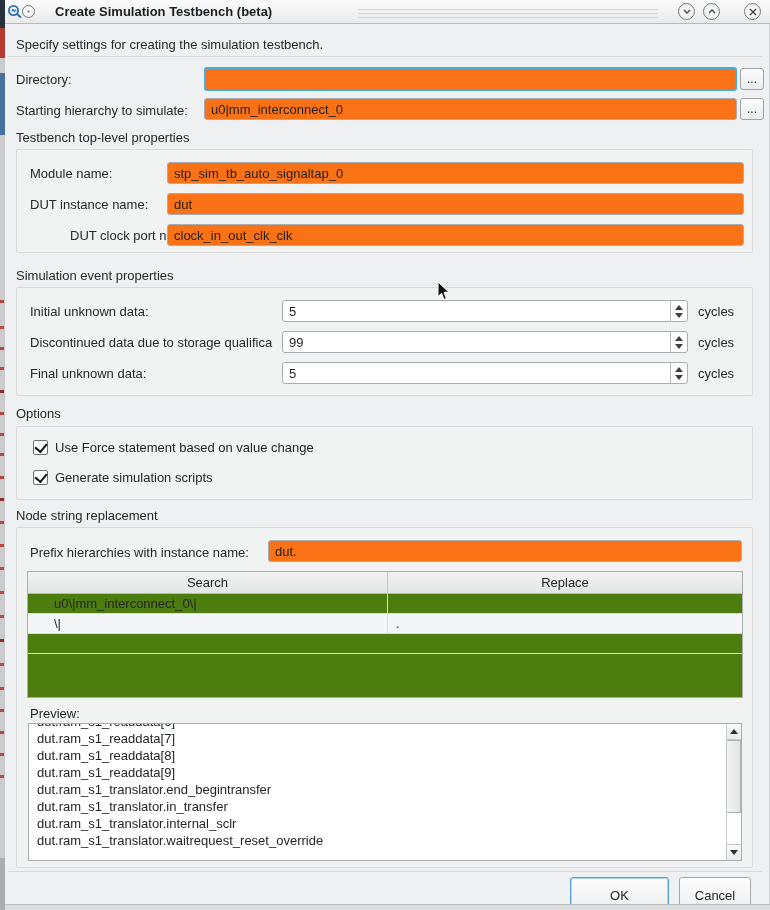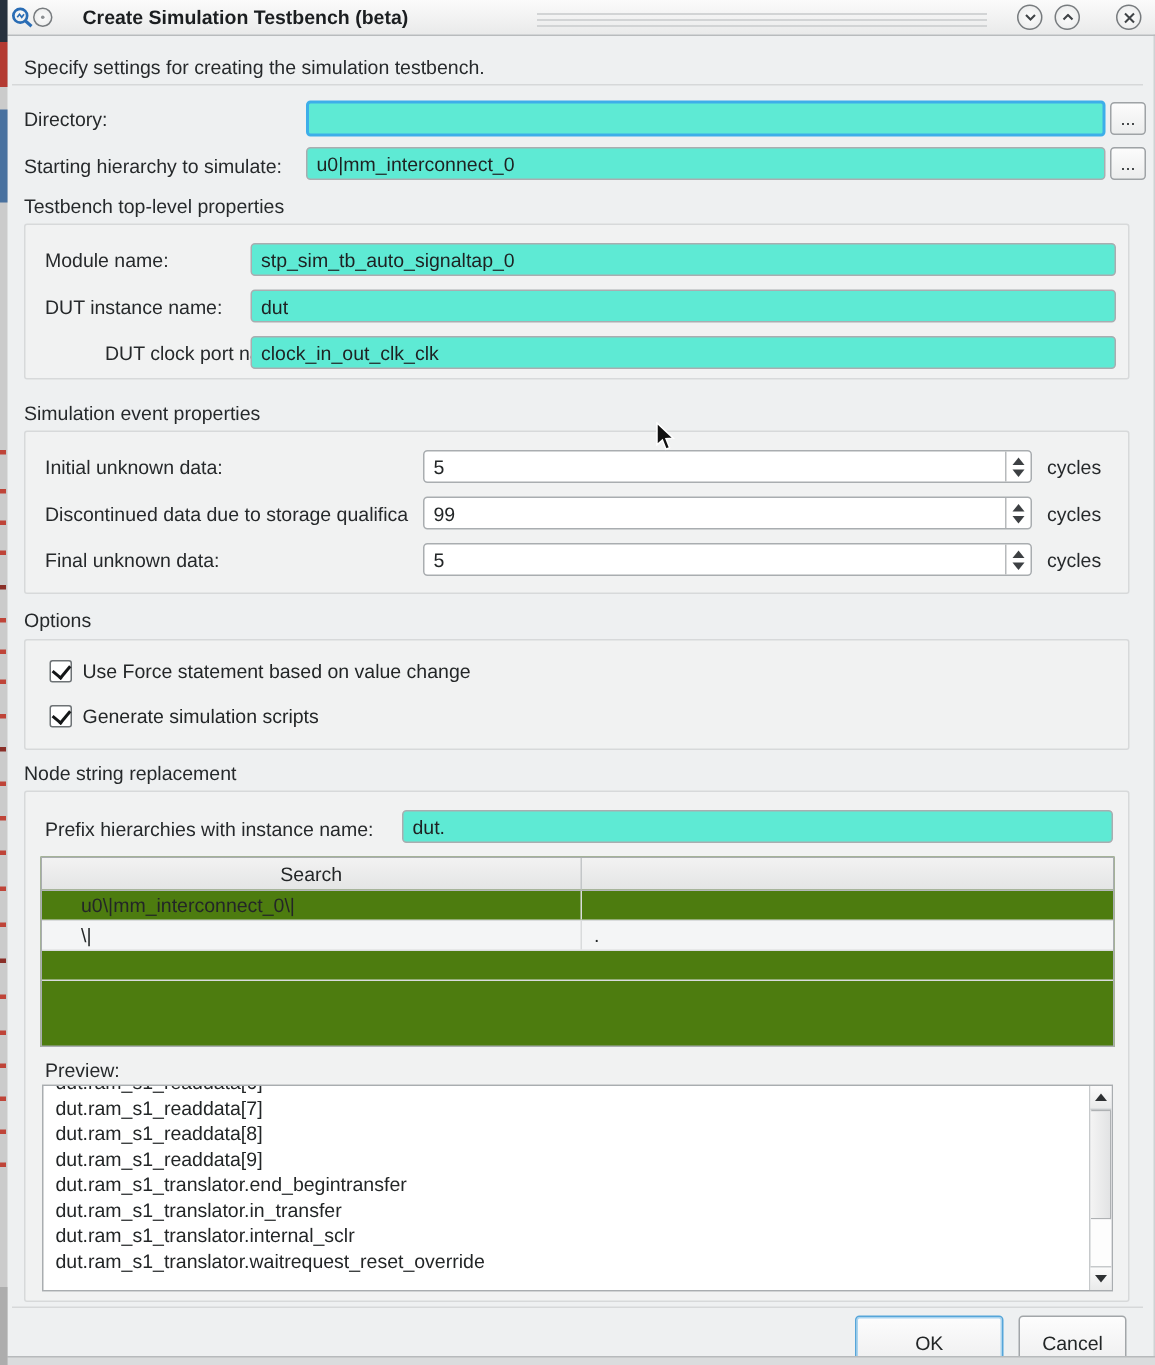--- a/index.html
+++ b/index.html
@@ -14,21 +14,21 @@
   
   .titlebar{position:absolute;left:0;top:0;width:770px;height:24px;background:linear-gradient(#fbfbfb,#e9eaea);border-bottom:1px solid #b8bbbd;box-sizing:border-box;}
   .title-text{position:absolute;left:27px;top:4px;font-size:13px;font-weight:bold;color:#1b1e20;white-space:nowrap;margin-left:28px;}
   .grip{position:absolute;left:358px;top:7px;width:300px;height:11px;
         background:repeating-linear-gradient(#0000 0 2px,#d2d4d5 2px 3px,#0000 3px 4px);}
   .circbtn{position:absolute;top:3px;width:17px;height:17px;border:1px solid #777b7e;border-radius:50%;background:radial-gradient(#fdfdfd,#e8e9e9);box-sizing:border-box;display:flex;align-items:center;justify-content:center;padding:0;cursor:default;}
   .circbtn svg{display:block;}
 
   
   .lbl{position:absolute;font-size:13px;color:#26292b;white-space:nowrap;}
-  .tinput{position:absolute;background:#5eead4;border:1px solid #a9adb0;border-radius:3px;font-size:13px;color:#1e2122;padding:0 6px;display:flex;align-items:center;box-sizing:border-box;white-space:nowrap;overflow:hidden;}
+  .tinput{position:absolute;background:#f97316;border:1px solid #a9adb0;border-radius:3px;font-size:13px;color:#1e2122;padding:0 6px;display:flex;align-items:center;box-sizing:border-box;white-space:nowrap;overflow:hidden;}
   .tinput.focused{border:2px solid #3daee9;}
   .browse{position:absolute;width:24px;height:22px;background:linear-gradient(#fcfcfc,#eceded);border:1px solid #9fa3a6;border-radius:3px;font-size:12px;color:#2b2e30;box-sizing:border-box;display:flex;align-items:flex-end;justify-content:center;padding-bottom:3px;cursor:default;}
   .sep{position:absolute;left:8px;width:754px;height:1px;background:#d6d8d9;}
 
   .gtitle{position:absolute;left:16px;font-size:13px;color:#26292b;white-space:nowrap;}
   .gbox{position:absolute;left:16px;width:737px;background:#f1f2f2;border:1px solid #d7d9da;border-radius:2px;box-sizing:border-box;}
 
   
   .spin{position:absolute;background:#fff;border:1px solid #a9adb0;border-radius:3px;box-sizing:border-box;display:flex;align-items:center;}
   .spin .val{flex:1;font-size:13px;padding-left:6px;}
@@ -203,20 +203,21 @@
   </div>
 
   <div class="gtitle" style="top:508px;">Node string replacement</div>
   <div class="gbox" style="top:527px;height:341px;"></div>
   <div class="lbl" style="left:30px;top:545px;">Prefix hierarchies with instance name:</div>
   <div class="tinput" style="left:268px;top:540px;width:474px;height:22px;">dut.</div>
 
   <div class="ntable" style="left:27px;top:571px;width:716px;height:127px;">
     <div class="thead">
       <div class="hc" style="width:360px;">Search</div>
+      <div class="hc" style="flex:1;">Replace</div>
     </div>
     <div class="trow">
       <div class="tc search" style="width:360px;">u0\|mm_interconnect_0\|</div>
       <div class="tc replace" style="flex:1;"></div>
     </div>
     <div class="trow alt">
       <div class="tc search" style="width:360px;">\|</div>
       <div class="tc replace" style="flex:1;">.</div>
     </div>
     <div class="trow">

